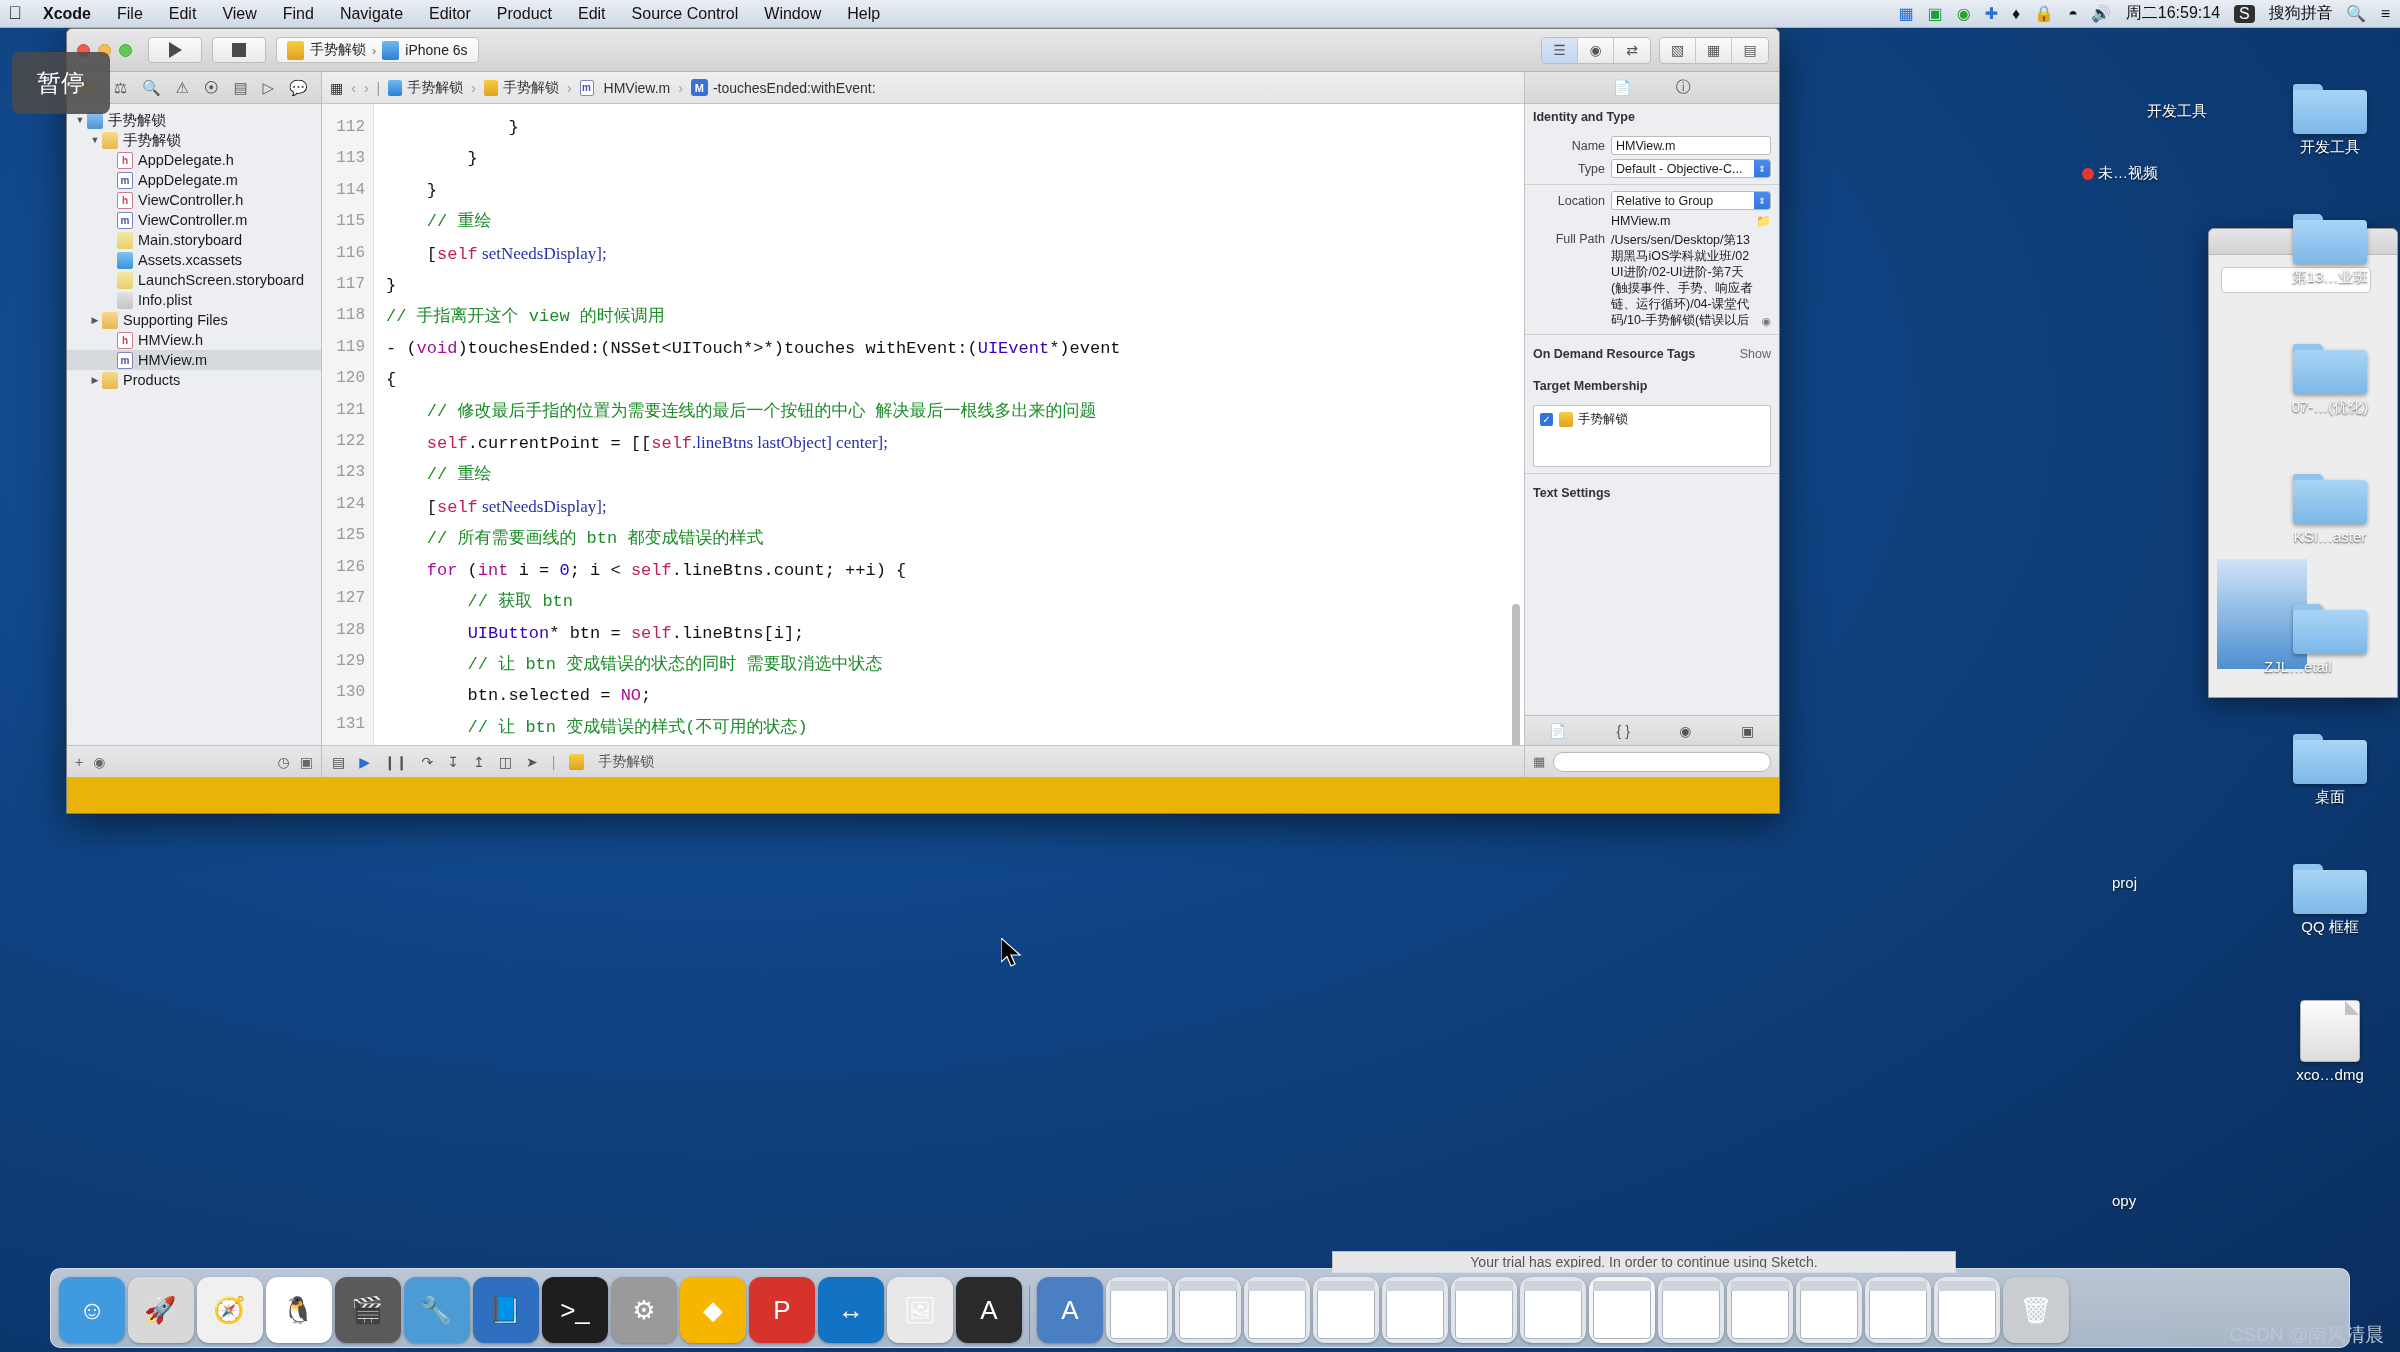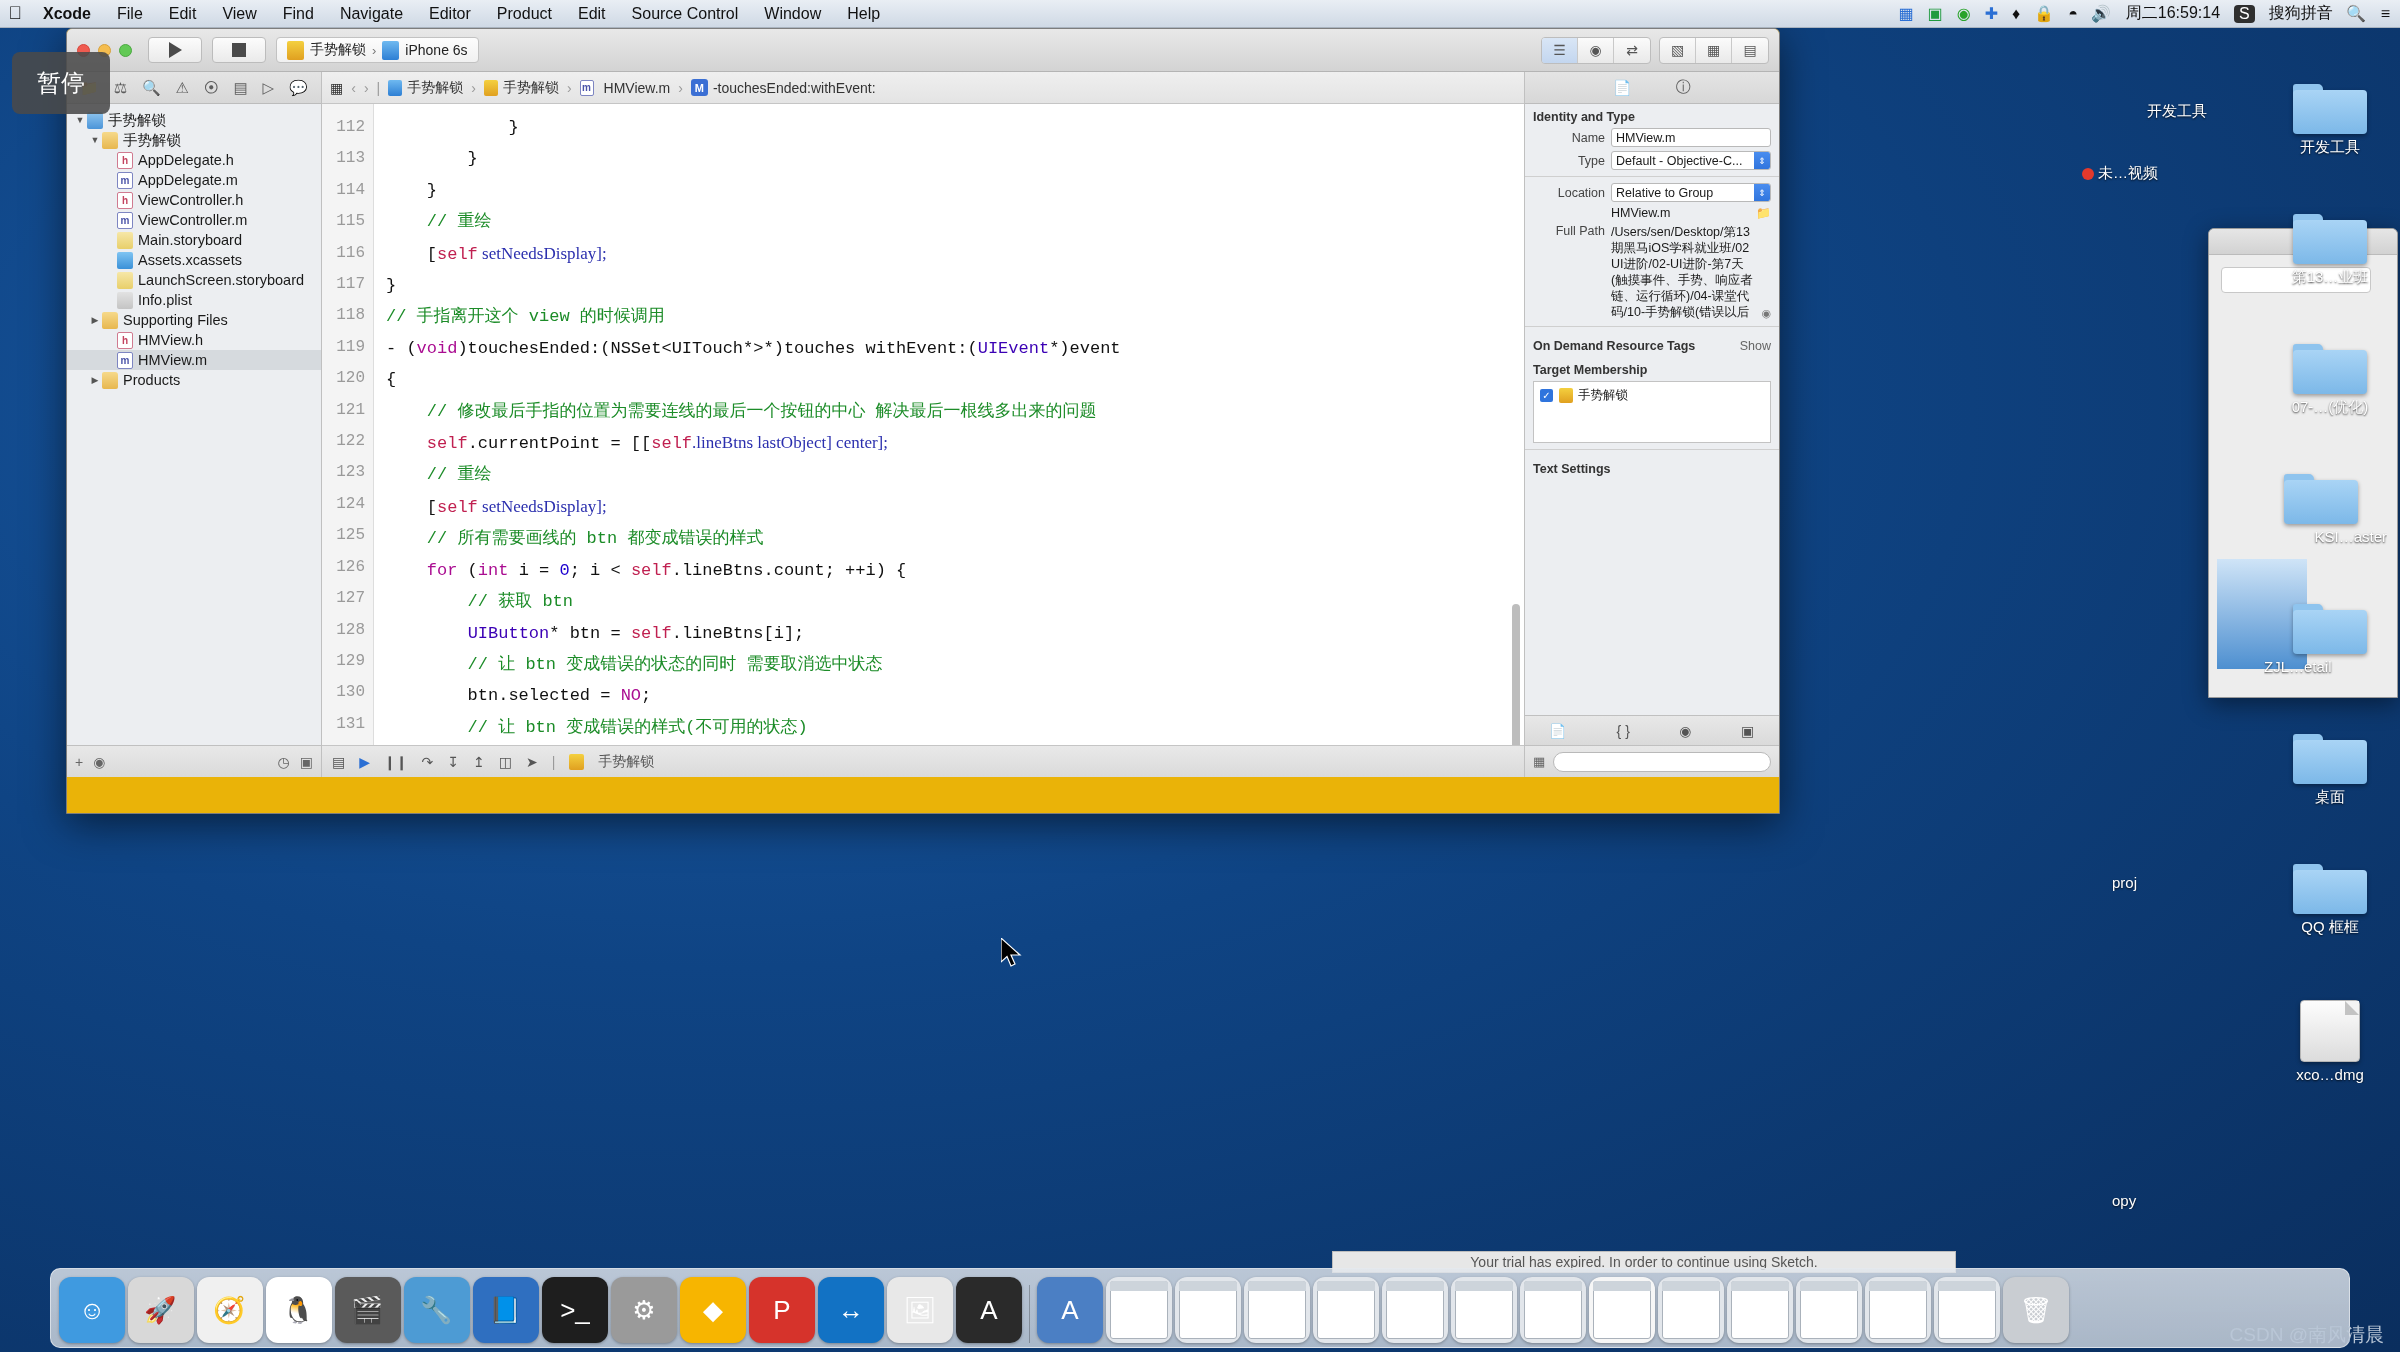--- a/index.html
+++ b/index.html
@@ -183,21 +183,21 @@
     display:flex;align-items:center;padding:0 10px;gap:14px;font-size:14px;color:#555;
   }
 
   
   #inspector{ width:255px; background:#eceef1; border-left:1px solid #c0c0c0;display:flex;flex-direction:column;}
   #insp-tabs{height:32px;background:linear-gradient(#e4e4e4,#d7d7d7);border-bottom:1px solid #bcbcbc;
     display:flex;align-items:center;justify-content:center;gap:44px;}
   #insp-tabs span{font-size:15px;color:#5d5d5d;}
   #insp-tabs span.on{color:#2b6fd4;}
   #insp-body{flex:1;overflow:hidden;font-size:12.5px;color:#1a1a1a;}
-  .sec-hd{ font-weight:bold; font-size:12.5px; padding:6px 8px 4px 8px; color:#333;}
+  .sec-hd{ font-weight:bold; font-size:12.5px; padding:6px 8px 12px 8px; color:#333;}
   .frow{ display:flex; align-items:center; margin:0 8px 4px 8px; gap:6px;}
   .flab{ width:72px; text-align:right; color:#444; font-size:12.5px; flex:none;}
   .fval{
     flex:1; background:#fff;border:1px solid #b9b9b9;border-radius:3px;height:19px;
     display:flex;align-items:center;padding:0 4px;font-size:12.5px;overflow:hidden;white-space:nowrap;
   }
   .fval.combo{ padding-right:0; }
   .stepper{
     width:16px;height:19px;background:linear-gradient(#4b8ef0,#2f74dd);
     border-radius:0 3px 3px 0;color:#fff;font-size:9px;display:flex;align-items:center;
@@ -268,21 +268,21 @@
   <div class="desk-label">开发工具</div>
 </div>
 <div style="position:absolute;right:4px;top:208px;width:132px;text-align:center;">
   <div class="folder-ico"></div>
   <div class="desk-label">第13…业班</div>
 </div>
 <div style="position:absolute;right:4px;top:338px;width:132px;text-align:center;">
   <div class="folder-ico"></div>
   <div class="desk-label">07-…(优化)</div>
 </div>
-<div style="position:absolute;right:13px;top:468px;width:132px;text-align:right;">
+<div style="position:absolute;right:4px;top:468px;width:132px;text-align:center;">
   <div class="folder-ico"></div>
   <div class="desk-label">KSI…aster</div>
 </div>
 <div style="position:absolute;right:4px;top:598px;width:132px;">
   <div class="folder-ico"></div>
   <div class="desk-label">ZJL…etail</div>
 </div>
 <div style="position:absolute;right:4px;top:728px;width:132px;text-align:center;">
   <div class="folder-ico"></div>
   <div class="desk-label">桌面</div>

